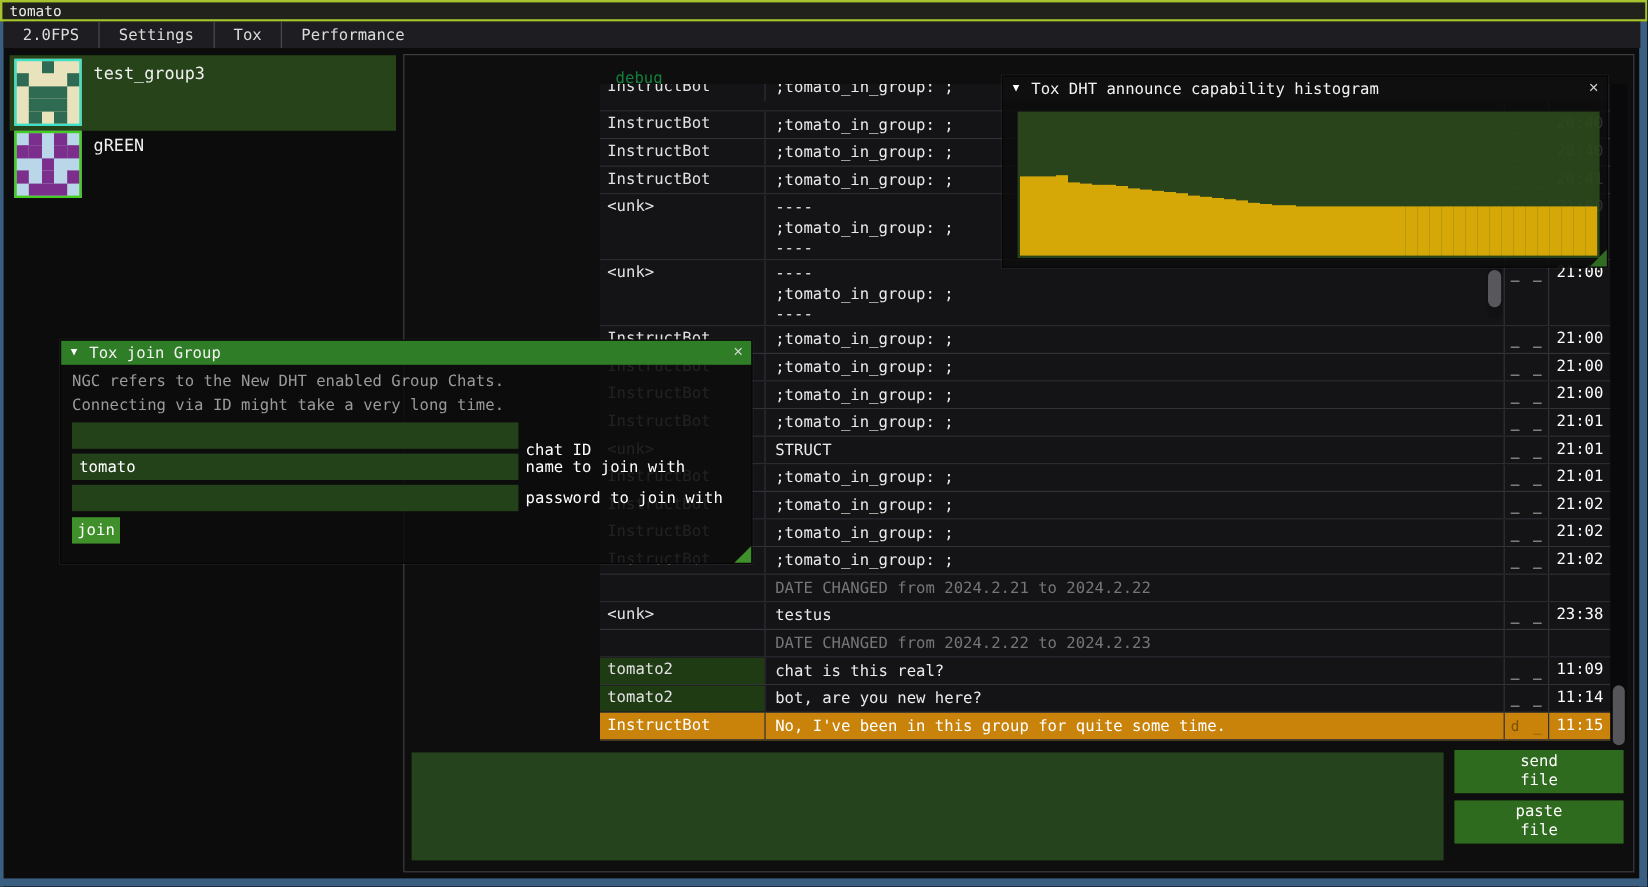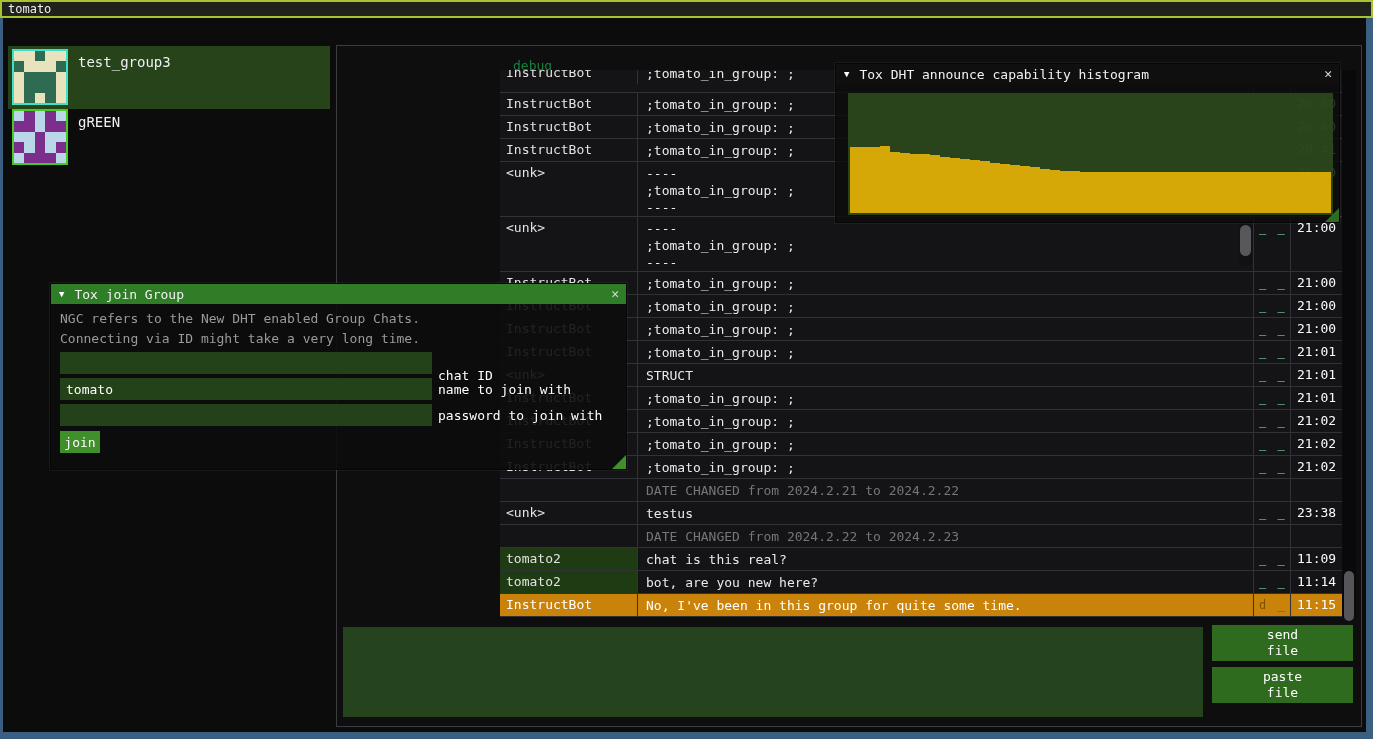--- a/index.html
+++ b/index.html
@@ -63,21 +63,21 @@
   #chat-rows { left:500px; top:70px; width:842px; }
   .crow {
     display:grid; grid-template-columns:137px 616px 37px 52px;
     border-bottom:1px solid #313138; background:#141417; overflow:hidden;
   }
   .crow > div { overflow:hidden; position:relative; }
   .c-sender { padding:3px 4px 0 6px; color:#e2e2e2; white-space:nowrap; }
   .c-sender.sbg { background:#1e3b14; }
   .c-msg { border-left:1px solid #313138; padding:3px 4px 0 8px; color:#eaeaea; }
   .c-msg .line { line-height:17px; white-space:nowrap; }
-  .c-flags { border-left:1px solid #313138; color:#86efac; font-size:12px; padding:4px 0 0 5px; letter-spacing:2px; white-space:nowrap; }
+  .c-flags { border-left:1px solid #313138; color:#ffffff; font-size:12px; padding:4px 0 0 5px; letter-spacing:2px; white-space:nowrap; }
   .c-time { border-left:1px solid #313138; color:#fdfdfd; padding:3px 0 0 6px; white-space:nowrap; }
   .crow.date .c-msg { color:#767676; }
   .crow.hl, .crow.hl .c-sender { background:#c9830b; }
   .crow.hl .c-msg, .crow.hl .c-time, .crow.hl .c-sender { color:#ffffff; }
   .crow.hl .c-flags { color:#7a5200; }
   .crow.clipped .c-sender, .crow.clipped .c-msg { transform:translateY(-8px); }
   .msb { position:absolute; right:1px; top:5px; width:13px; height:44px; background:#111114; border-radius:6px; }
   .msb .thumb { position:absolute; left:1px; top:3px; width:11px; height:31px; background:#58585c; border-radius:6px; }
 
   
@@ -136,20 +136,26 @@
 <div id="screen">
 
   <div class="abs frame" style="left:0;top:18px;width:3px;height:721px;"></div>
   <div class="abs frame" style="left:1366px;top:18px;width:7px;height:721px;"></div>
   <div class="abs frame" style="left:0;top:732px;width:1373px;height:7px;"></div>
 
   <div class="abs" id="titlebar">
     <span>tomato</span>
   </div>
 
+  <div class="abs" id="menubar">
+    <span class="menu-item">2.0FPS</span>
+    <span class="menu-item">Settings</span>
+    <span class="menu-item">Tox</span>
+    <span class="menu-item">Performance</span>
+  </div>
 
   <div class="abs" id="group-list" style="left:0;top:40px;width:336px;height:690px;">
       <div class="group selected" style="top: 6px;">
         <div class="g-avatar" style="background: rgb(232, 227, 188); border: 2px solid rgb(63, 224, 200);">
           <div></div>
           <div></div>
           <div style="background: rgb(47, 107, 82);"></div>
           <div></div>
           <div></div>
           <div style="background: rgb(47, 107, 82);"></div>

